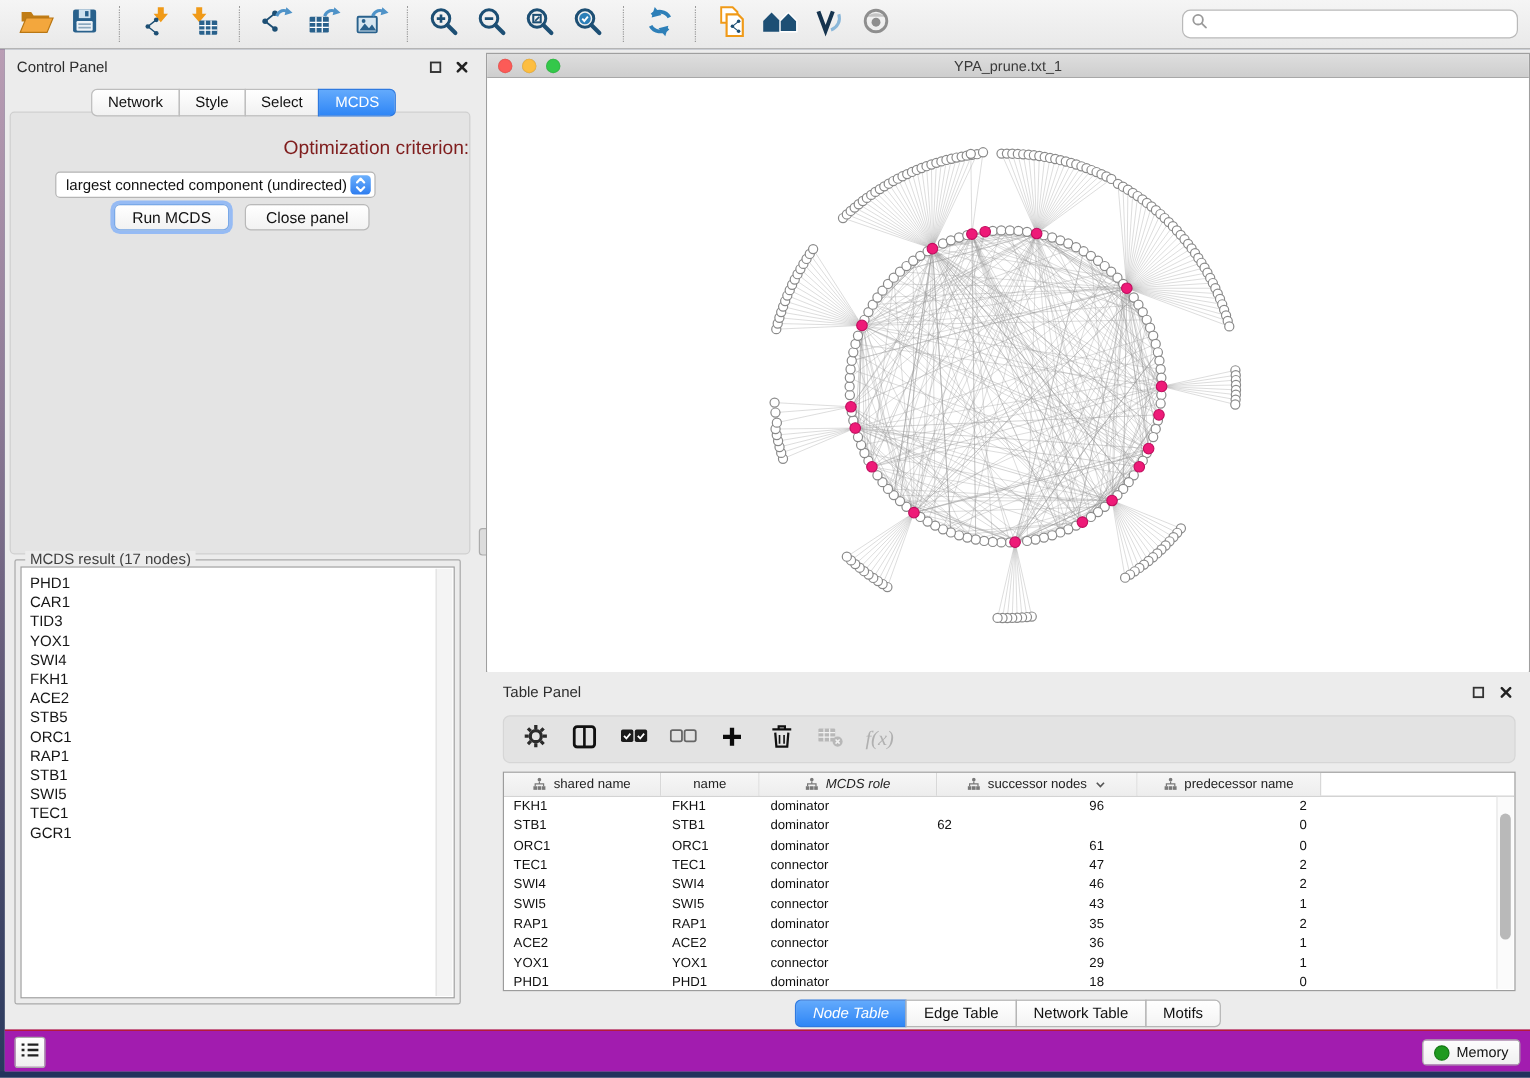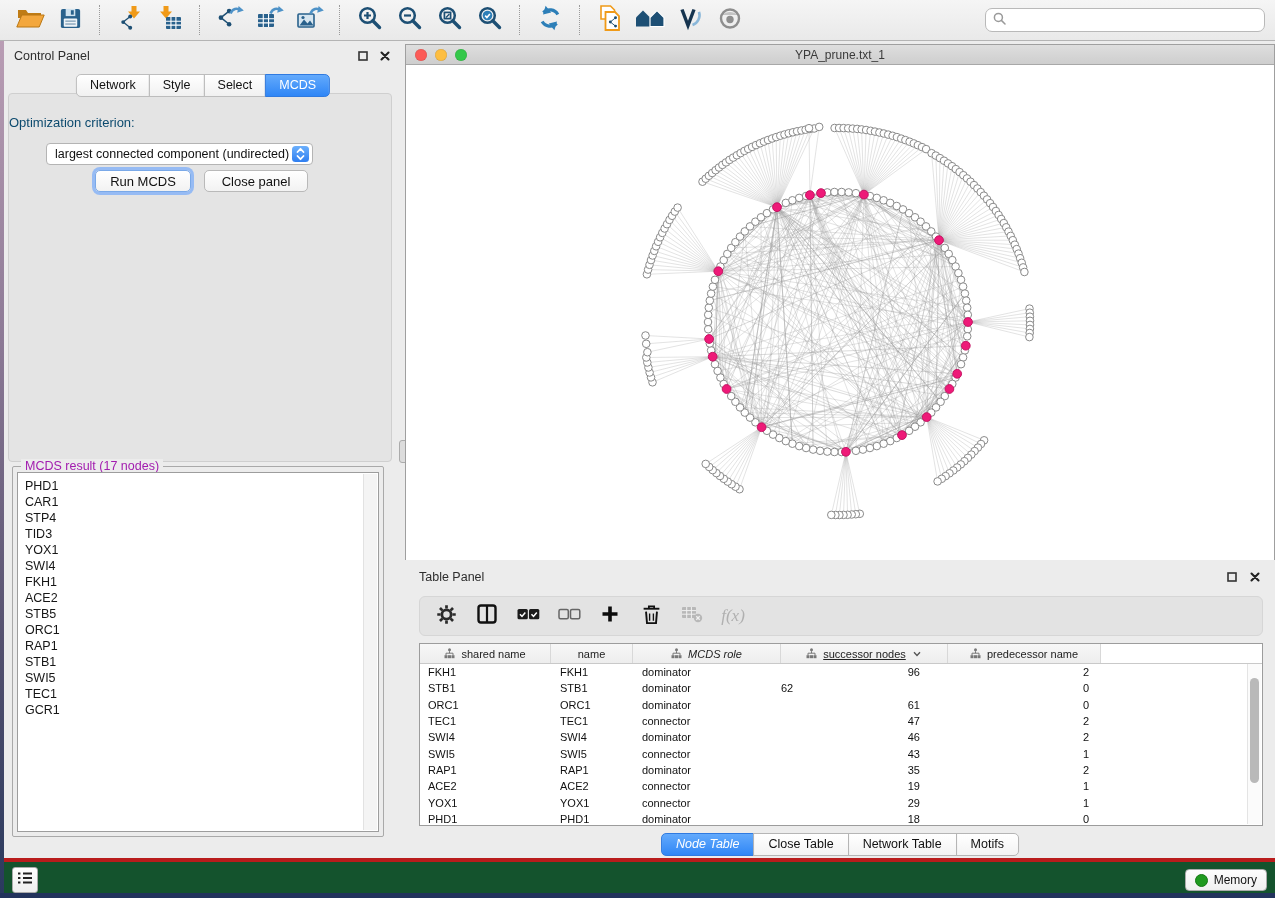--- a/index.html
+++ b/index.html
@@ -41,21 +41,21 @@
     font-size:12.5px;color:#111;background:linear-gradient(#ffffff,#f1f1f1);
     border:1px solid #bdbdbd;margin-left:-1px;padding:3px 13px 4px;white-space:nowrap;
   }
   .cp-tab:first-child{border-radius:5px 0 0 5px;margin-left:0;}
   .cp-tab:last-child{border-radius:0 5px 5px 0;}
   .cp-tab.active{background:linear-gradient(#63aafc,#2f86f6);border-color:#2f7ae0;color:#fff;}
   #cp-inner{
     position:absolute;left:4px;top:52px;width:382px;height:367px;
     background:#e4e4e4;border:1px solid #cascading;border:1px solid #cfcfcf;border-radius:4px;
   }
-  #opt-label{position:absolute;top:21px;left:0;right:0;text-align:left;font-size:13px;color:#0c4a6e;}
+  #opt-label{position:absolute;top:21px;left:0;right:0;text-align:right;font-size:16px;color:#7f1d1d;}
   #opt-select{
     position:absolute;left:37px;top:49px;width:267px;height:22px;box-sizing:border-box;
     background:#fff;border:1px solid #b4b4b4;border-radius:4px;display:flex;align-items:center;
   }
   #opt-select .val{flex:1;font-size:12.5px;color:#111;padding-left:8px;white-space:nowrap;overflow:hidden;}
   #opt-select .stepper{
     width:17px;height:16px;margin-right:3px;border-radius:3.5px;
     background:linear-gradient(#6cb0fc,#2f7ef0);display:flex;align-items:center;justify-content:center;
   }
   .mac-btn{
@@ -64,21 +64,21 @@
     display:flex;align-items:center;justify-content:center;font-family:"Liberation Sans",sans-serif;
   }
   #run-btn{left:86px;top:76px;width:96px;box-shadow:0 0 0 3px rgba(99,160,255,.6);border-color:#7aa9e8;}
   #closepanel-btn{left:195px;top:76px;width:104px;}
   
   #mcds-group{
     position:absolute;left:8px;top:425px;width:372px;height:371px;box-sizing:border-box;
     border:1px solid #a9a9a9;border-radius:2px;
   }
   #mcds-group-title{
-    position:absolute;left:8px;top:-8px;background:#ececec;padding:0 4px;font-size:12.5px;color:#a21caf;
+    position:absolute;left:8px;top:-8px;background:#ececec;padding:0 4px;font-size:12.5px;color:#404040;
   }
   #mcds-list{
     position:absolute;left:4px;top:5px;right:4px;bottom:4px;background:#fff;border:1px solid #9d9d9d;
     overflow:hidden;
   }
   #mcds-scroll{position:absolute;top:1px;bottom:1px;right:1px;width:13px;background:#f4f4f4;border-left:1px solid #e2e2e2;}
   .mcds-item{font-size:12.5px;color:#161616;line-height:16px;padding-left:7px;}
   #mcds-items{position:absolute;left:0;top:5px;right:16px;}
   
   #v-divider-handle{position:absolute;left:395px;top:399px;width:8px;height:21px;
@@ -120,21 +120,21 @@
   #tp-tabs{position:absolute;top:268px;left:50%;transform:translateX(-50%);display:flex;}
   .tp-tab{
     font-size:12.5px;color:#111;background:linear-gradient(#ffffff,#f3f3f3);
     border:1px solid #b5b5b5;margin-left:-1px;padding:3px 14px 4px;white-space:nowrap;
   }
   .tp-tab:first-child{border-radius:5px 0 0 5px;margin-left:0;}
   .tp-tab:last-child{border-radius:0 5px 5px 0;}
   .tp-tab.active{background:linear-gradient(#63aafc,#2f86f6);border-color:#2f7ae0;color:#fff;font-style:italic;}
   
   #status-bar{position:absolute;left:0;top:817px;width:1271px;height:35px;box-sizing:border-box;
-    border-top:4px solid #b91c1c;background:#14532d;}
+    border-top:1px solid #b91c1c;background:#a21caf;}
   #list-btn{position:absolute;left:8px;top:5px;width:26px;height:26px;box-sizing:border-box;
     background:linear-gradient(#fff,#efefef);border:1px solid #ababab;border-radius:3px;
     display:flex;align-items:center;justify-content:center;}
   #memory-btn{position:absolute;right:8px;top:7px;height:22px;box-sizing:border-box;
     background:linear-gradient(#fdfdfd,#f0f0f0);border:1px solid #ababab;border-radius:4px;
     display:flex;align-items:center;gap:6px;padding:0 9px;font-size:12px;color:#111;}
   #memory-dot{width:11px;height:11px;border-radius:50%;background:#1f9a1f;border:1px solid #157815;}
 </style>
 </head>
 <body>
@@ -323,21 +323,20 @@
       </div>
       <button id="run-btn" class="mac-btn">Run MCDS</button>
       <button id="closepanel-btn" class="mac-btn">Close panel</button>
     </div>
     <div id="mcds-group">
       <div id="mcds-group-title">MCDS result (17 nodes)</div>
       <div id="mcds-list">
         <div id="mcds-items">
             <div class="mcds-item">PHD1</div>
             <div class="mcds-item">CAR1</div>
-            <div class="mcds-item">STP4</div>
             <div class="mcds-item">TID3</div>
             <div class="mcds-item">YOX1</div>
             <div class="mcds-item">SWI4</div>
             <div class="mcds-item">FKH1</div>
             <div class="mcds-item">ACE2</div>
             <div class="mcds-item">STB5</div>
             <div class="mcds-item">ORC1</div>
             <div class="mcds-item">RAP1</div>
             <div class="mcds-item">STB1</div>
             <div class="mcds-item">SWI5</div>
@@ -1227,21 +1226,21 @@
               <svg width="11" height="11" viewBox="0 0 11 11">
                 <circle cx="5.5" cy="1.7" r="1.5" fill="#787878"></circle>
                 <path d="M5.5 3.2 V5.2 M2 7.2 V5.2 H9 V7.2" stroke="#787878" fill="none" stroke-width="1"></path>
                 <rect x="0.5" y="7.2" width="3" height="3" fill="#787878"></rect>
                 <rect x="4" y="7.2" width="3" height="3" fill="#787878"></rect>
                 <rect x="7.5" y="7.2" width="3" height="3" fill="#787878"></rect>
               </svg>
             </span>
             <span>MCDS role</span>
           </div>
-          <div class="th" style="width: 167px; text-decoration: underline;">
+          <div class="th" style="width: 167px;">
             <span style="display: inline-flex;">
               <svg width="11" height="11" viewBox="0 0 11 11">
                 <circle cx="5.5" cy="1.7" r="1.5" fill="#787878"></circle>
                 <path d="M5.5 3.2 V5.2 M2 7.2 V5.2 H9 V7.2" stroke="#787878" fill="none" stroke-width="1"></path>
                 <rect x="0.5" y="7.2" width="3" height="3" fill="#787878"></rect>
                 <rect x="4" y="7.2" width="3" height="3" fill="#787878"></rect>
                 <rect x="7.5" y="7.2" width="3" height="3" fill="#787878"></rect>
               </svg>
             </span>
             <span>successor nodes</span>
@@ -1311,21 +1310,21 @@
             <div class="td" style="width: 131px; padding-left: 8px;">RAP1</div>
             <div class="td" style="width: 82px; padding-left: 9px;">RAP1</div>
             <div class="td" style="width: 148px; padding-left: 9px;">dominator</div>
             <div class="td" style="width: 167px; text-align: right; padding-right: 28px;">35</div>
             <div class="td" style="width: 153px; text-align: right; padding-right: 12px;">2</div>
           </div>
           <div class="tr">
             <div class="td" style="width: 131px; padding-left: 8px;">ACE2</div>
             <div class="td" style="width: 82px; padding-left: 9px;">ACE2</div>
             <div class="td" style="width: 148px; padding-left: 9px;">connector</div>
-            <div class="td" style="width: 167px; text-align: right; padding-right: 28px;">19</div>
+            <div class="td" style="width: 167px; text-align: right; padding-right: 28px;">36</div>
             <div class="td" style="width: 153px; text-align: right; padding-right: 12px;">1</div>
           </div>
           <div class="tr">
             <div class="td" style="width: 131px; padding-left: 8px;">YOX1</div>
             <div class="td" style="width: 82px; padding-left: 9px;">YOX1</div>
             <div class="td" style="width: 148px; padding-left: 9px;">connector</div>
             <div class="td" style="width: 167px; text-align: right; padding-right: 28px;">29</div>
             <div class="td" style="width: 153px; text-align: right; padding-right: 12px;">1</div>
           </div>
           <div class="tr">
@@ -1335,21 +1334,21 @@
             <div class="td" style="width: 167px; text-align: right; padding-right: 28px;">18</div>
             <div class="td" style="width: 153px; text-align: right; padding-right: 12px;">0</div>
           </div>
         </div>
       <div id="tbl-scroll">
         <div id="tbl-thumb"></div>
       </div>
     </div>
     <div id="tp-tabs">
         <div class="tp-tab active">Node Table</div>
-        <div class="tp-tab">Close Table</div>
+        <div class="tp-tab">Edge Table</div>
         <div class="tp-tab">Network Table</div>
         <div class="tp-tab">Motifs</div>
       </div>
   </div>
 
   <div id="status-bar">
     <div id="list-btn">
       <span>
         <svg width="16" height="14" viewBox="0 0 16 14">
             <path d="M1 2.5 h2.4 M6 2.5 h9 M1 7 h2.4 M6 7 h9 M1 11.5 h2.4 M6 11.5 h9" stroke="#222" stroke-width="2"></path>

